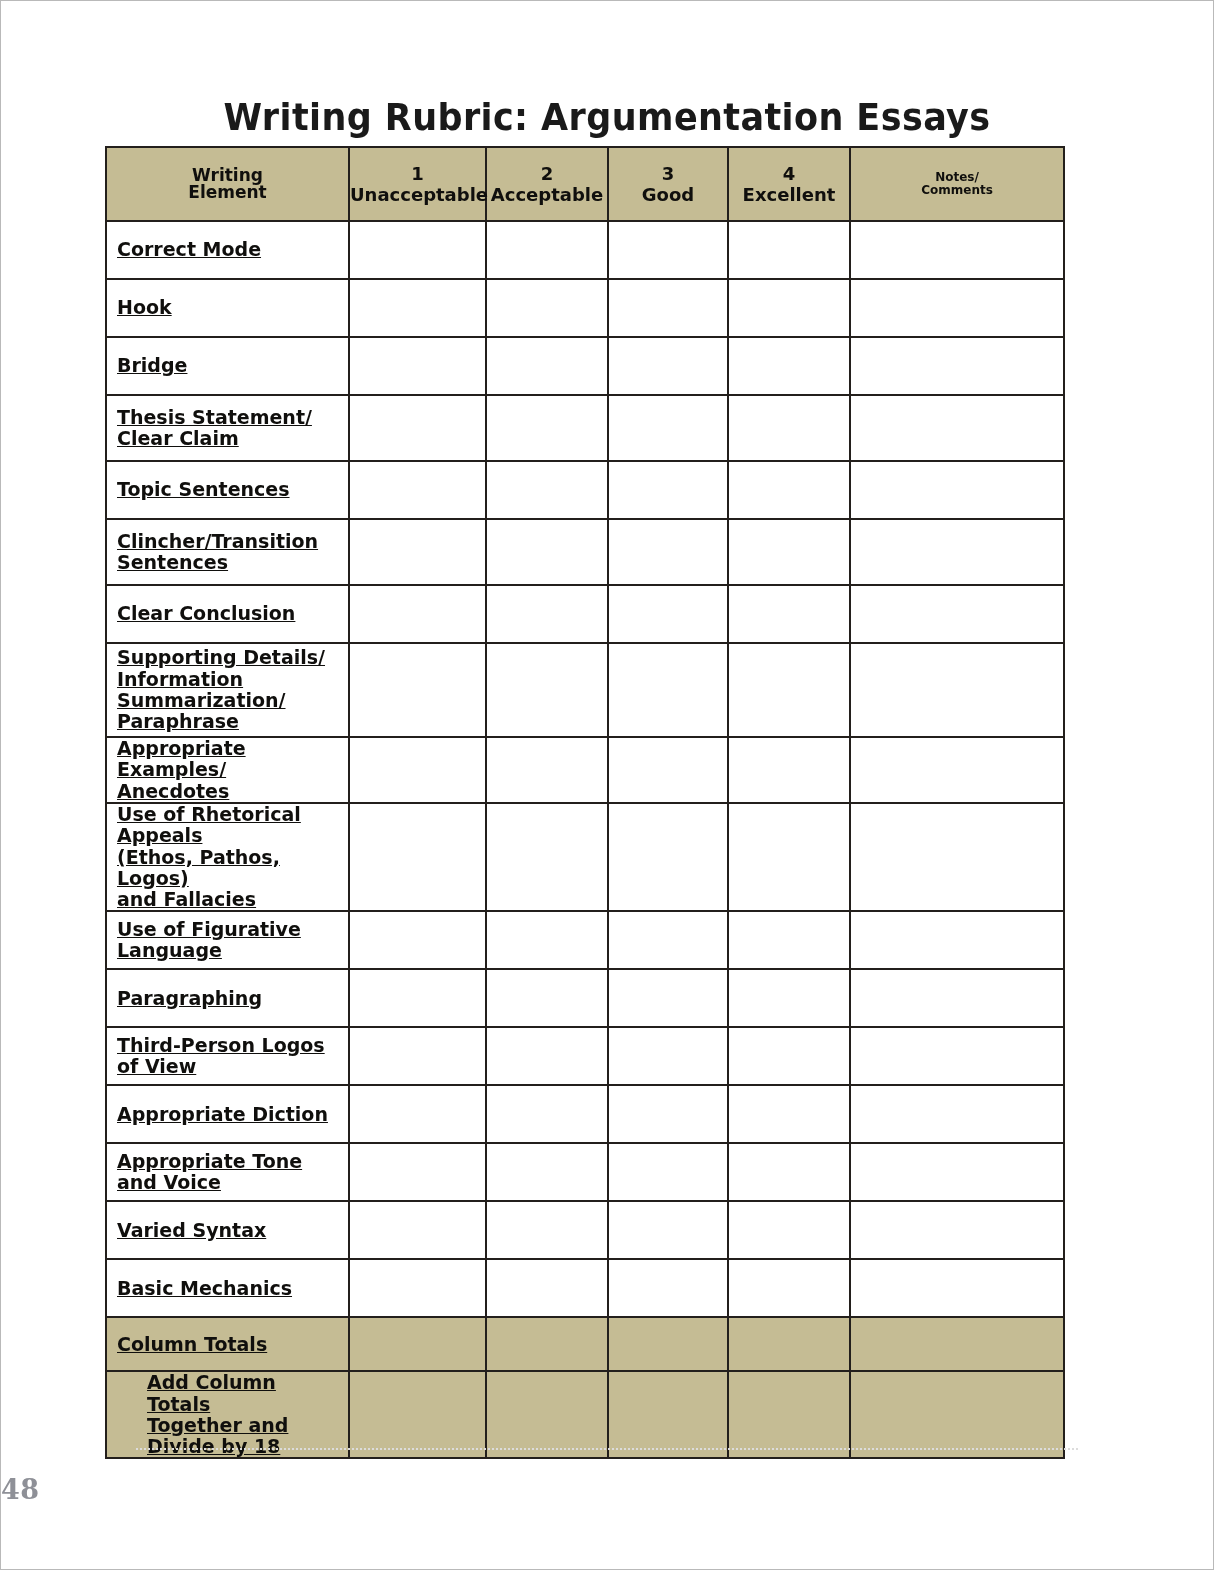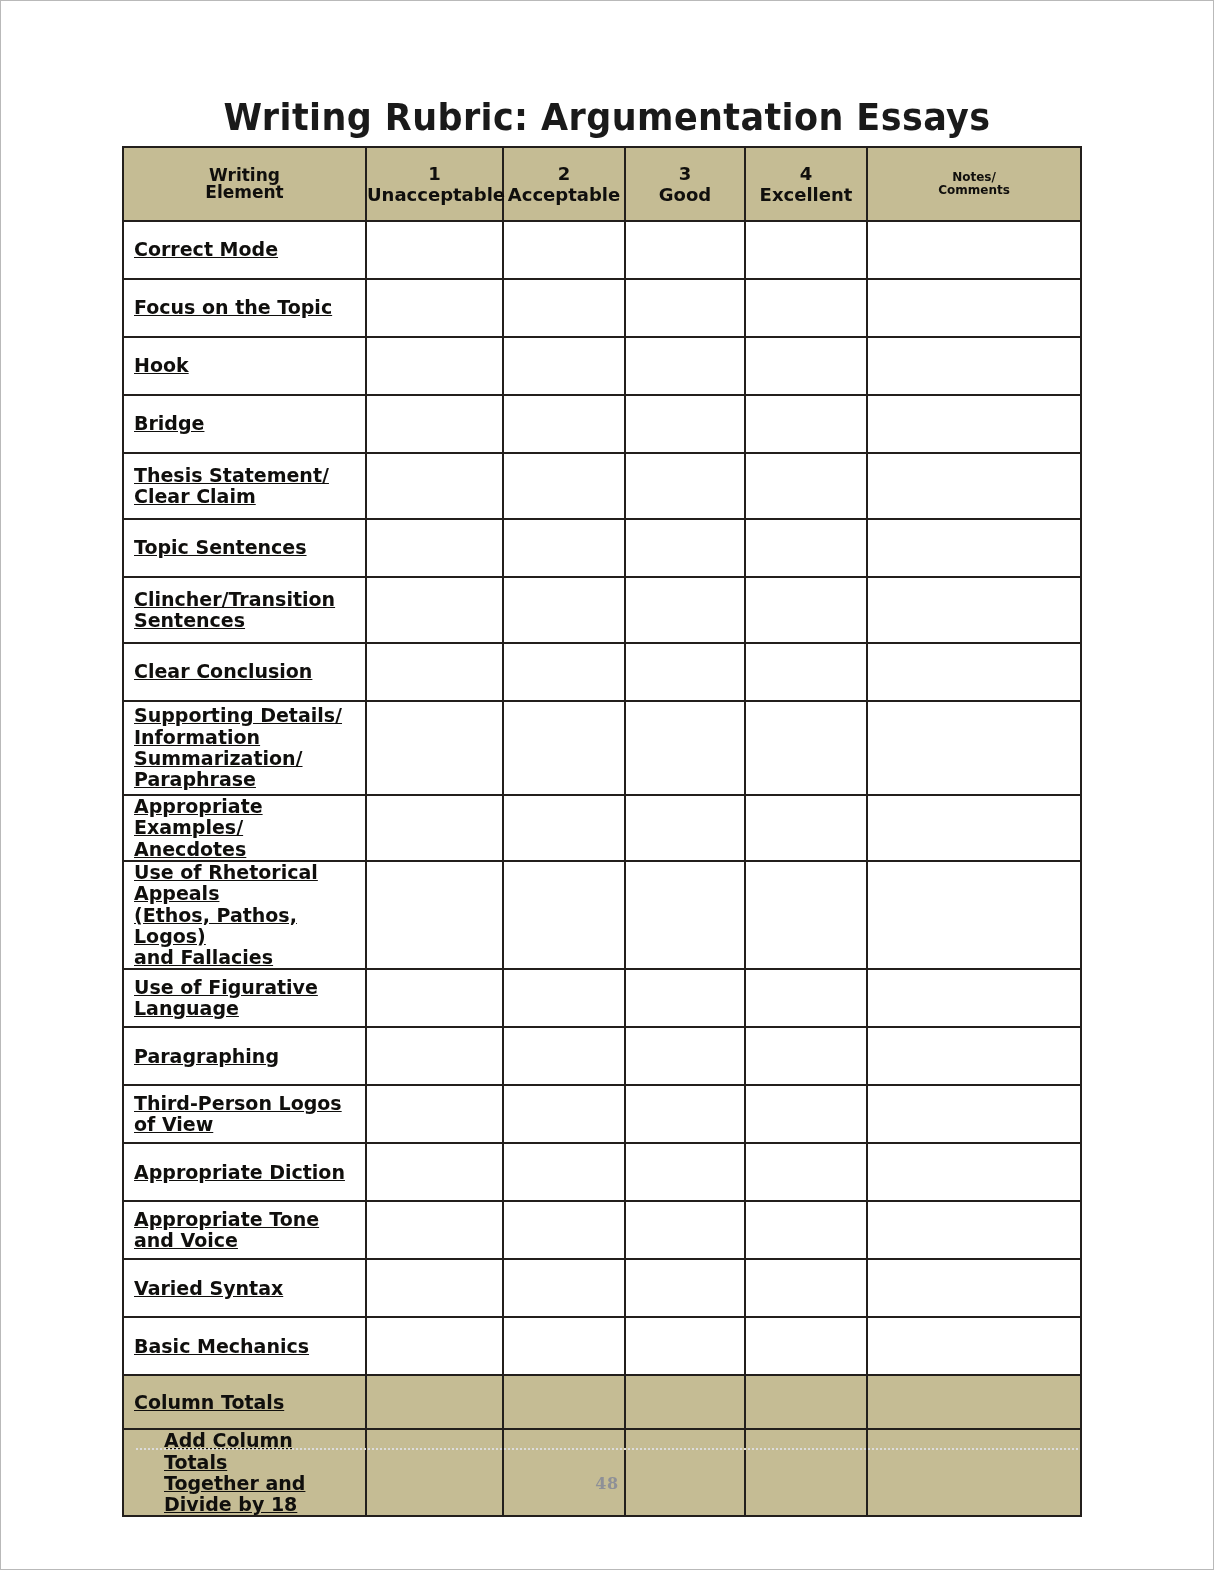--- a/index.html
+++ b/index.html
@@ -33,21 +33,21 @@
     letter-spacing: 0.4px;
     color: #1a1a1a;
     line-height: 1.0;
     transform: scaleY(1.06);
     transform-origin: center top;
   }
 
   
   .rubric-wrap {
     position: absolute;
-    left: 121px;
+    left: 104px;
     top: 145px;
     width: 786px;
   }
   table.rubric {
     border-collapse: collapse;
     width: 100%;
     table-layout: fixed;
     background: #ffffff;
   }
   table.rubric td,
@@ -131,24 +131,23 @@
     right: 135px;
     top: 1447px;
     height: 0;
     border-top: 2px dotted #dcdcdc;
   }
   .page-number {
     position: absolute;
     left: 0;
     right: 0;
     top: 1473px;
-    text-align: center;
     font-family: "DejaVu Serif", serif;
     font-weight: bold;
-    font-size: 16px;
+    font-size: 27px;
     color: #8e9097;
     letter-spacing: 0.5px;
   }
 </style>
 </head>
 <body>
 
 <div class="page">
 
   <div class="doc-title">Writing Rubric: Argumentation Essays</div>
@@ -197,30 +196,20 @@
               <span class="elem-line">Correct Mode</span>
             </td>
             <td class="score"></td>
             <td class="score"></td>
             <td class="score"></td>
             <td class="score"></td>
             <td class="notes"></td>
           </tr>
           <tr class="r">
             <td class="elem">
-              <span class="elem-line">Focus on the Topic</span>
-            </td>
-            <td class="score"></td>
-            <td class="score"></td>
-            <td class="score"></td>
-            <td class="score"></td>
-            <td class="notes"></td>
-          </tr>
-          <tr class="r">
-            <td class="elem">
               <span class="elem-line">Hook</span>
             </td>
             <td class="score"></td>
             <td class="score"></td>
             <td class="score"></td>
             <td class="score"></td>
             <td class="notes"></td>
           </tr>
           <tr class="r">
             <td class="elem">

